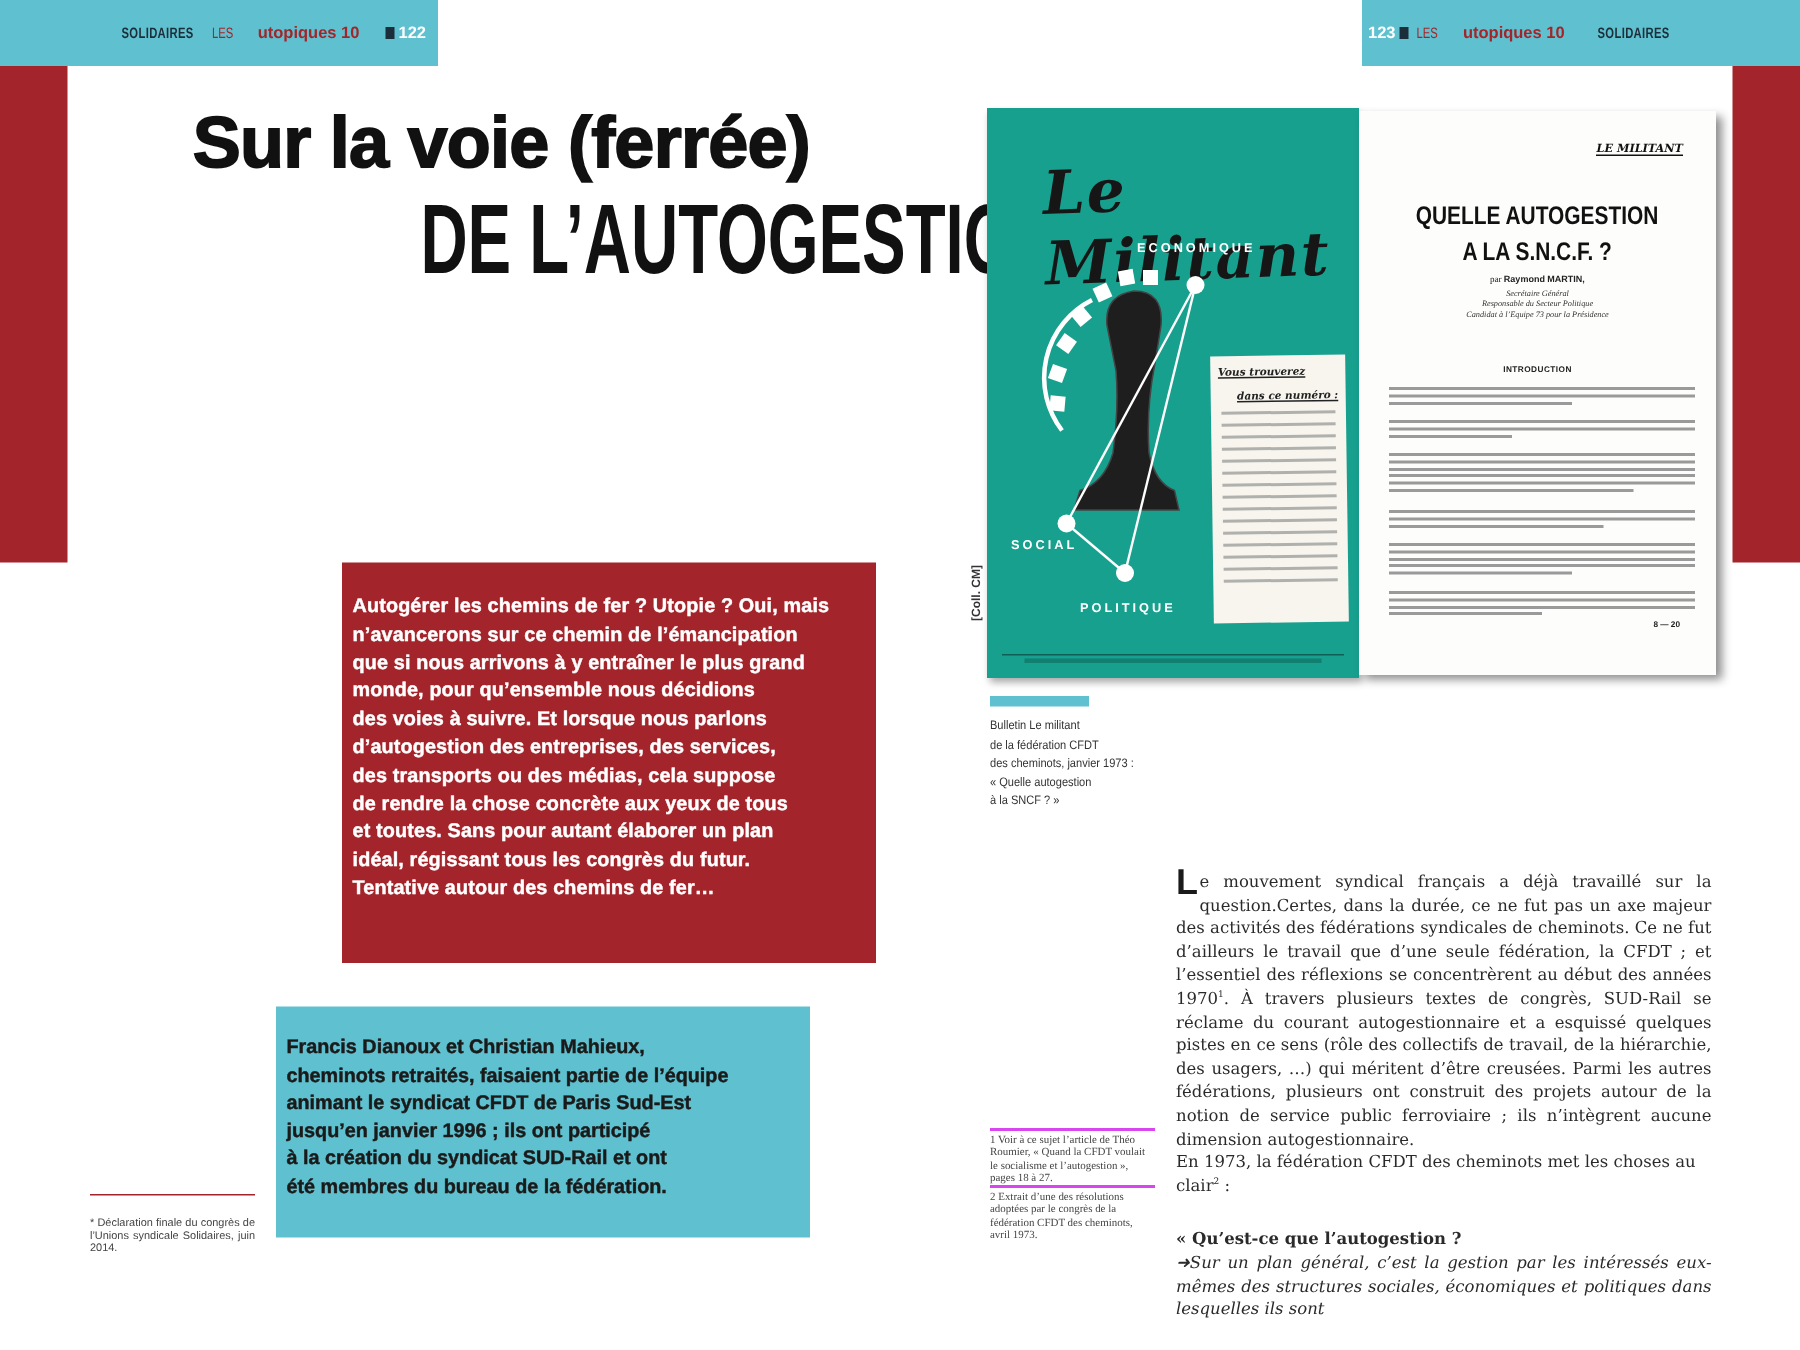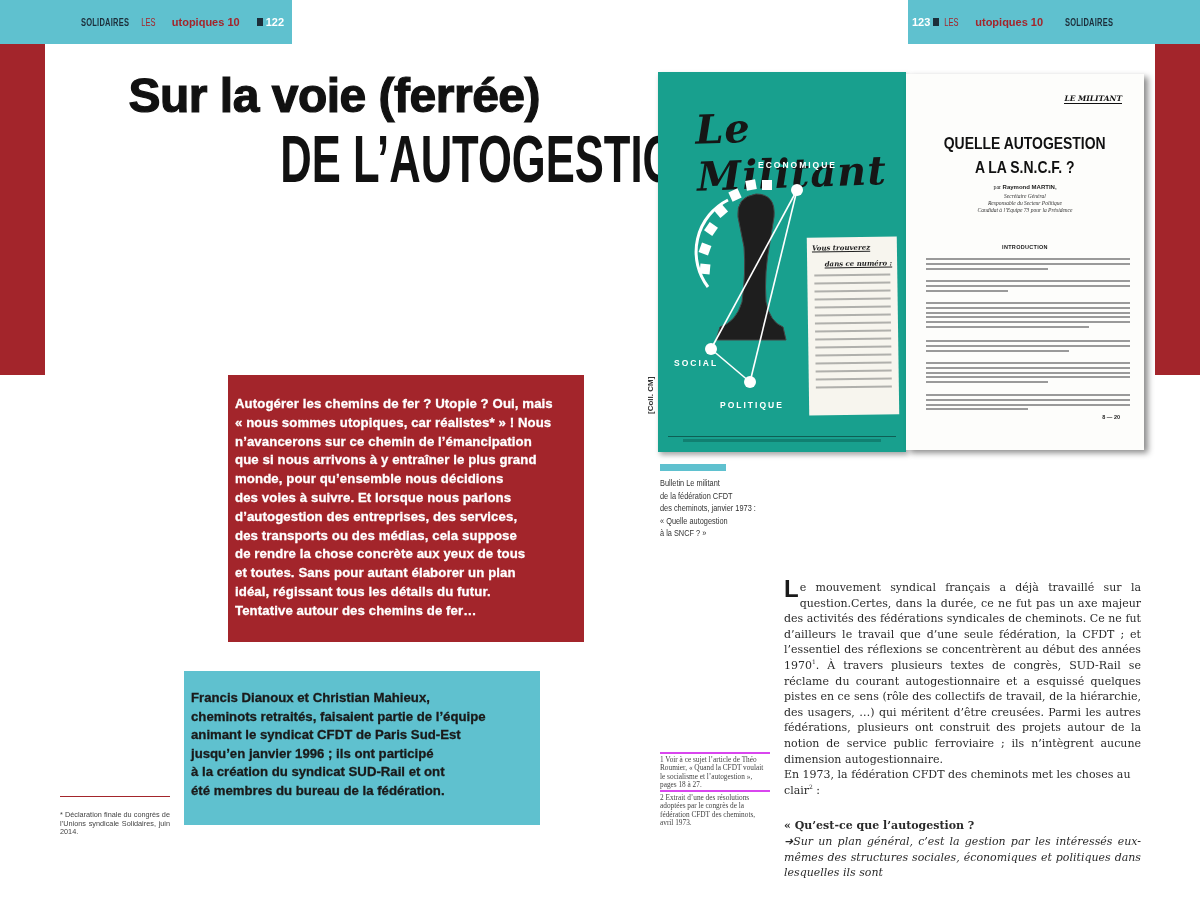--- a/index.html
+++ b/index.html
@@ -100,30 +100,29 @@
 </div>
 
 <div class="band band-left"></div>
 <div class="band band-right"></div>
 
 <h1 class="title1">Sur la voie (ferrée)</h1>
 <h1 class="title2"><span>DE L’AUTOGESTION</span></h1>
 
 <div class="chapeau">
   <p>Autogérer les chemins de fer ? Utopie ? Oui, mais</p>
-  <p>« nous sommes utopiques, car réalistes* » ! Nous</p>
   <p>n’avancerons sur ce chemin de l’émancipation</p>
   <p>que si nous arrivons à y entraîner le plus grand</p>
   <p>monde, pour qu’ensemble nous décidions</p>
   <p>des voies à suivre. Et lorsque nous parlons</p>
   <p>d’autogestion des entreprises, des services,</p>
   <p>des transports ou des médias, cela suppose</p>
   <p>de rendre la chose concrète aux yeux de tous</p>
   <p>et toutes. Sans pour autant élaborer un plan</p>
-  <p>idéal, régissant tous les détails du futur.</p>
+  <p>idéal, régissant tous les congrès du futur.</p>
   <p>Tentative autour des chemins de fer…</p>
 </div>
 
 <div class="authors">
   <p>Francis Dianoux et Christian Mahieux,</p>
   <p>cheminots retraités, faisaient partie de l’équipe</p>
   <p>animant le syndicat CFDT de Paris Sud-Est</p>
   <p>jusqu’en janvier 1996 ; ils ont participé</p>
   <p>à la création du syndicat SUD-Rail et ont</p>
   <p>été membres du bureau de la fédération.</p>

